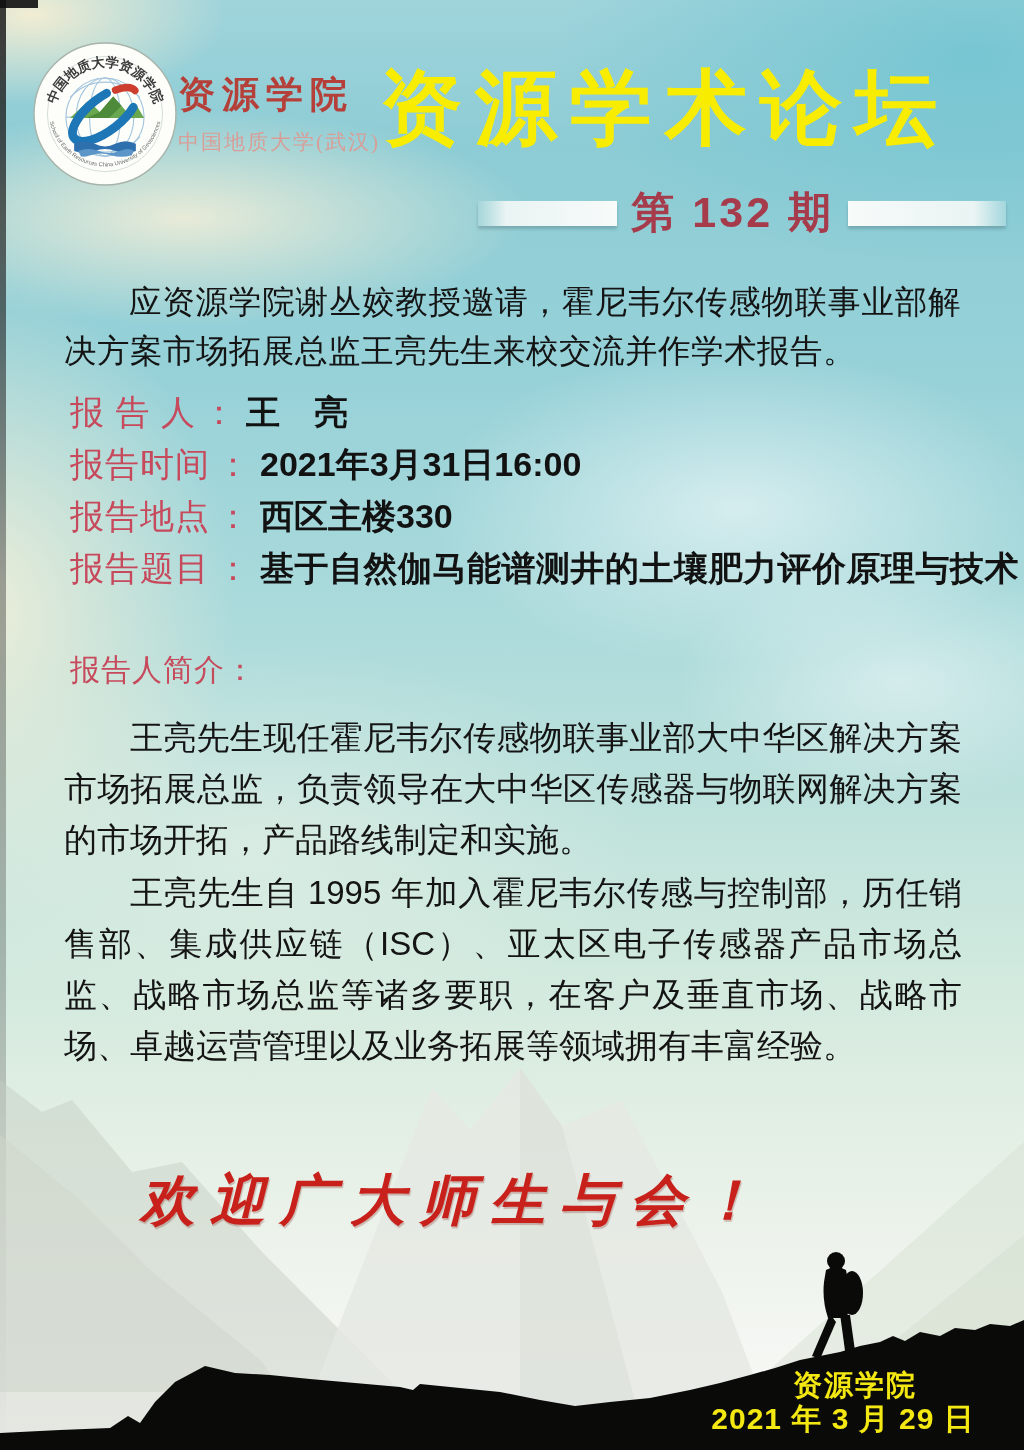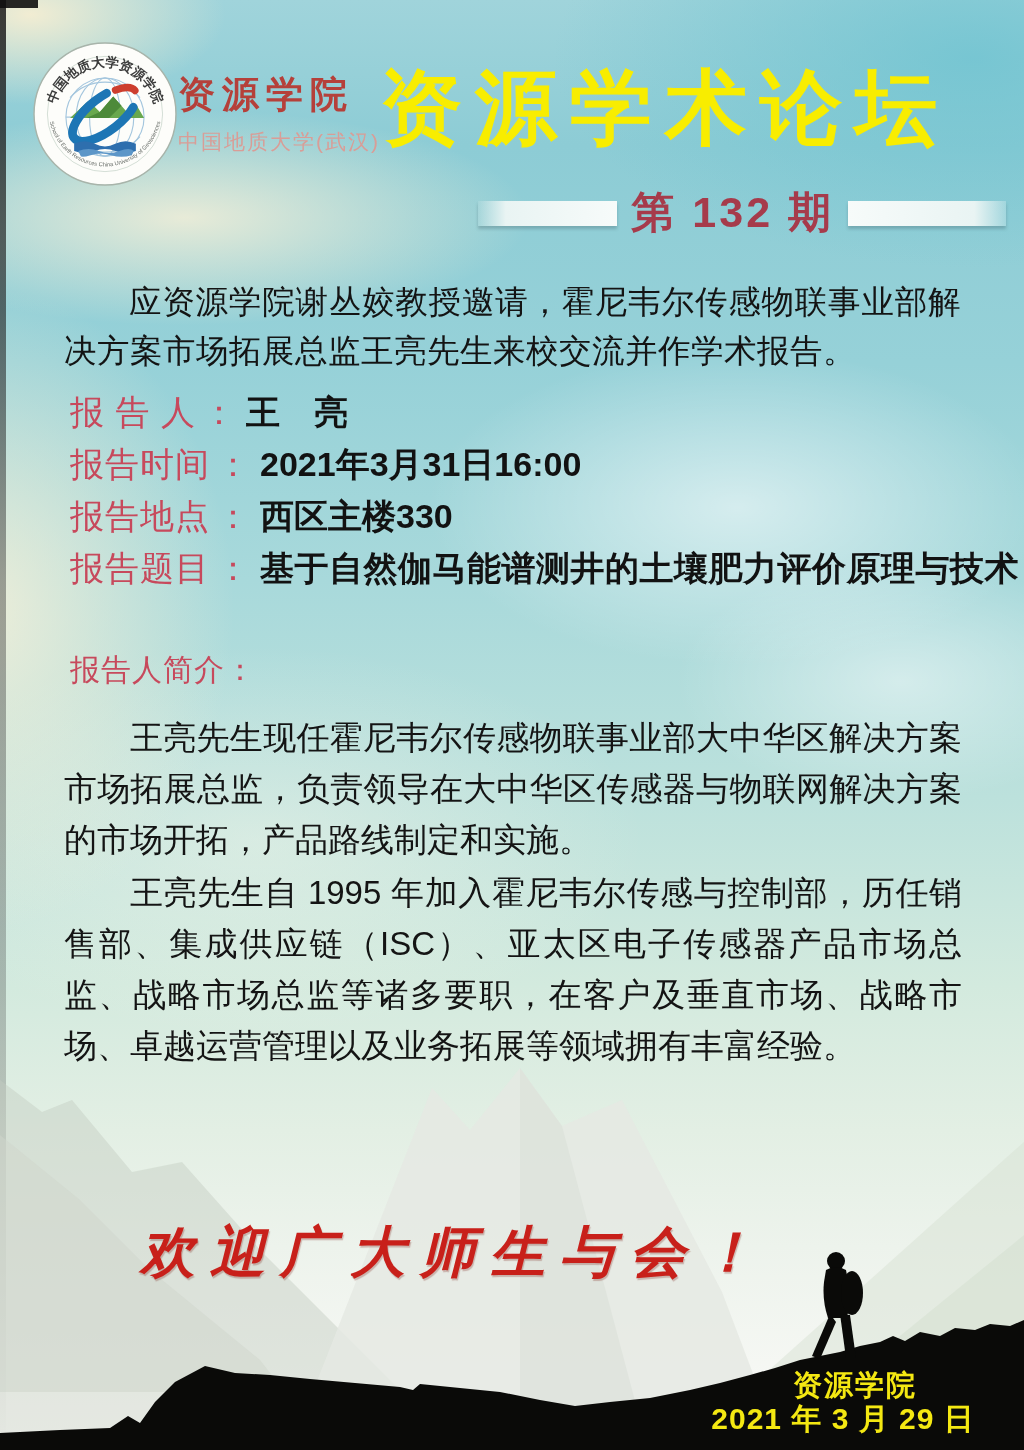--- a/index.html
+++ b/index.html
@@ -20,42 +20,42 @@
       linear-gradient(180deg,#a0d4db 0%,#8dccd5 10%,#96d1d8 25%,#a8d9db 40%,#bce1dc 55%,#d3eade 68%,#e3efe4 78%,#edf3ec 86%,#f5f7f3 94%,#fbfbf9 100%);
   }
   
   .edge-left{position:absolute;left:0;top:0;width:6px;height:1450px;background:linear-gradient(180deg,rgba(25,25,25,.85),rgba(60,60,60,.45) 40%,rgba(60,60,60,.25) 75%,rgba(0,0,0,0));}
   .edge-corner{position:absolute;left:0;top:0;width:38px;height:8px;background:rgba(15,15,15,.9);}
 
   
   .logo-wrap{position:absolute;left:33px;top:42px;width:144px;height:144px;}
   .org-block{position:absolute;left:178px;top:70px;}
   .org-name{font-family:"DejaVu Serif", serif;font-weight:bold;font-size:37px;color:#b5403a;letter-spacing:7px;}
-  .org-sub{margin-top:8px;font-family:Liberation Sans, sans-serif;font-size:21px;color:#d99d97;letter-spacing:2px;}
+  .org-sub{margin-top:8px;font-family:Liberation Serif, serif;font-size:21px;color:#d99d97;letter-spacing:2px;}
   .main-title{position:absolute;left:380px;top:54px;font-size:82px;font-weight:bold;letter-spacing:13px;white-space:nowrap;}
   .issue-row{position:absolute;left:478px;top:184px;width:528px;display:flex;align-items:center;}
   .issue-bar{height:25px;box-shadow:0 3px 3px rgba(50,80,85,.28);}
   .issue-bar.left{flex:1 1 auto;background:linear-gradient(90deg,rgba(240,248,248,.1) 0%,#e9f4f3 20%,#f7fbfa 100%);}
   .issue-bar.right{flex:0 0 158px;background:linear-gradient(90deg,#f7fbfa 0%,#e9f4f3 80%,rgba(240,248,248,.25) 100%);}
   .issue-text{font-size:43px;font-weight:bold;letter-spacing:3px;padding:0 14px;white-space:nowrap;}
 
   
   .intro{position:absolute;left:64px;top:278px;width:897px;font-size:32.5px;line-height:49px;color:#141414;text-align:justify;text-indent:2em;letter-spacing:.5px;}
   .details{position:absolute;left:70px;top:390px;}
   .detail-row{height:52px;display:flex;align-items:flex-start;font-size:34px;white-space:nowrap;}
   .dlabel{letter-spacing:1px;}
   .dcolon{margin:0 10px 0 6px;}
   .dvalue{color:#121212;font-weight:bold;}
   .dvalue.bold{font-weight:bold;letter-spacing:.5px;}
   .bio-heading{position:absolute;left:70px;top:650px;font-size:30px;letter-spacing:1px;}
   .bio{position:absolute;left:64px;top:712px;width:898px;font-size:33px;line-height:51px;color:#141414;text-align:justify;}
   .bio p{margin:0 0 2px 0;text-indent:2em;}
 
   
-  .welcome{position:absolute;left:140px;top:1216px;font-family:Liberation Sans, sans-serif;font-style:italic;font-weight:bold;font-size:55px;letter-spacing:15px;white-space:nowrap;text-shadow:1px 2px 1px rgba(110,10,5,.25);}
+  .welcome{position:absolute;left:140px;top:1164px;font-family:Liberation Sans, sans-serif;font-style:italic;font-weight:bold;font-size:55px;letter-spacing:15px;white-space:nowrap;text-shadow:1px 2px 1px rgba(110,10,5,.25);}
   .mountains{position:absolute;left:0;bottom:0;width:1024px;height:420px;display:block;}
   .footer-org{position:absolute;left:770px;top:1366px;width:170px;text-align:center;font-size:29px;font-weight:bold;letter-spacing:2px;}
   .footer-date{position:absolute;left:700px;top:1399px;width:286px;text-align:center;font-size:30px;font-weight:bold;letter-spacing:1px;white-space:nowrap;}
 </style>
 </head>
 <body>
 
 <div class="poster">
 
   <div class="edge-left"></div>

